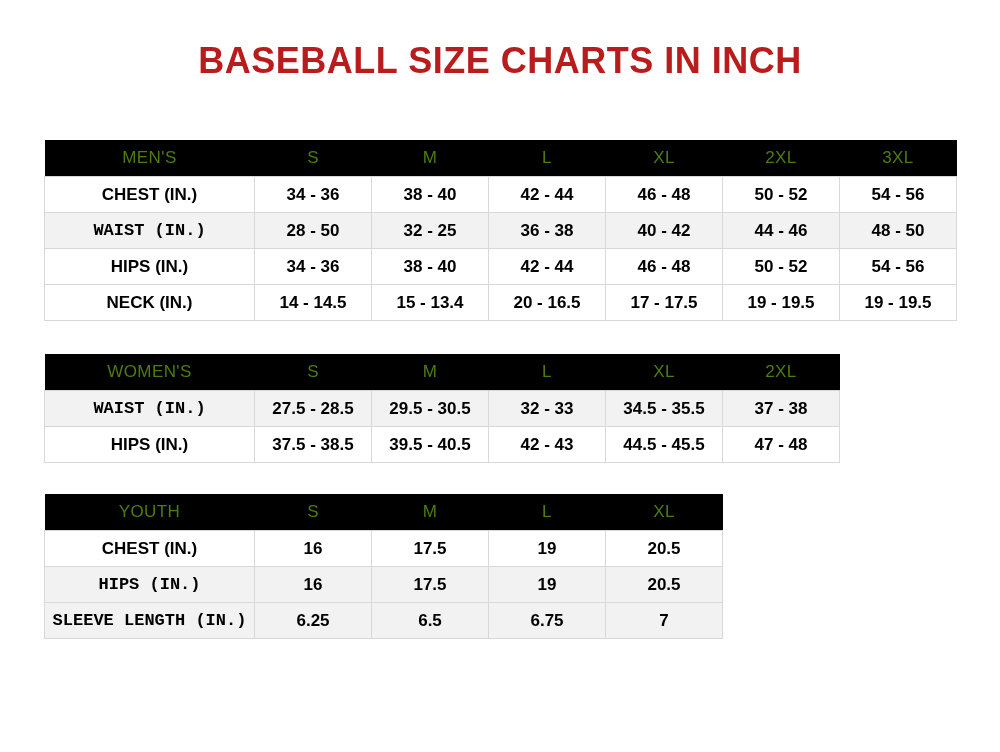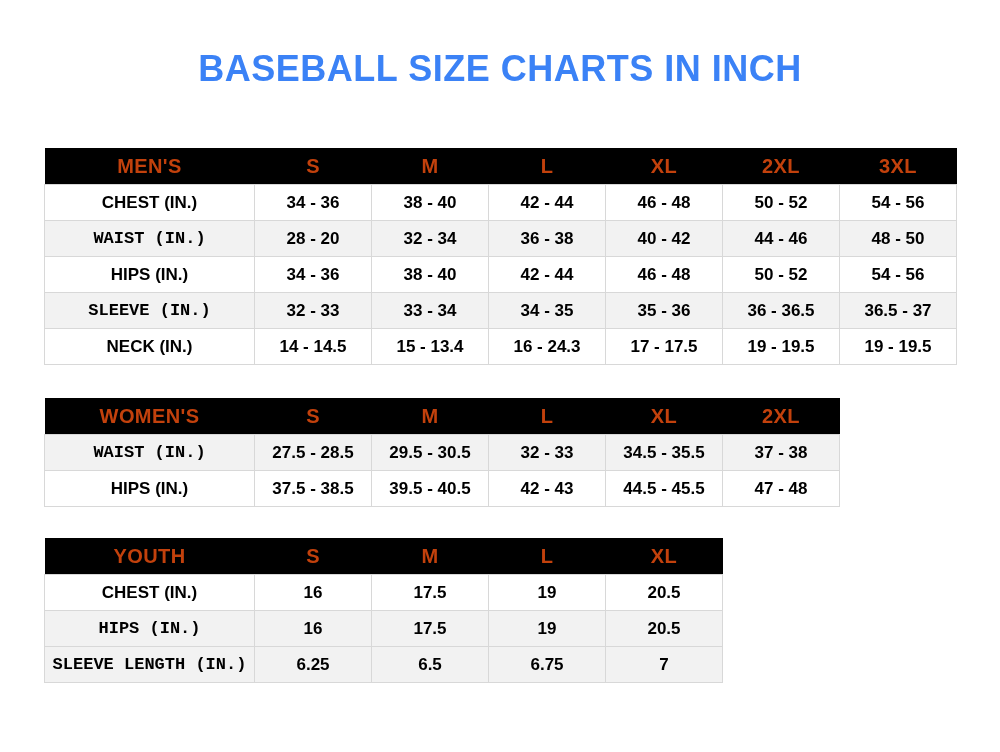--- a/index.html
+++ b/index.html
@@ -18,44 +18,44 @@
     position: relative;
     width: 1000px;
     height: 752px;
     box-sizing: border-box;
   }
   .title {
     text-align: center;
     font-size: 36px;
     font-weight: bold;
     letter-spacing: 0.5px;
-    margin: 16px;
+    margin: 8px;
     padding-top: 32px;
-    color: #3b82f6;
+    color: #b91c1c;
   }
   .tables {
     padding: 0 44px;
     margin-top: 58px;
   }
   table {
     border-collapse: collapse;
     table-layout: fixed;
     font-size: 17px;
     font-weight: bold;
   }
   table.men   { width: 912px; }
   table.women { width: 792px; }
   table.youth { width: 678px; }
 
   thead th {
     background: #000000;
-    color: #c2410c;
+    color: #4d7c0f;
     height: 30px;
-    font-size: 20px;
-    font-weight: bold;
+    font-size: 17px;
+    font-weight: normal;
     letter-spacing: 0.4px;
     border: none;
     text-align: center;
     padding: 3px 0;
   }
   thead th.rowhead {
     text-align: center;
   }
   tbody td {
     height: 31px;
@@ -115,50 +115,41 @@
           <td class="rowhead">CHEST (IN.)</td>
           <td>34 - 36</td>
           <td>38 - 40</td>
           <td>42 - 44</td>
           <td>46 - 48</td>
           <td>50 - 52</td>
           <td>54 - 56</td>
         </tr>
         <tr class="alt">
           <td class="rowhead">WAIST (IN.)</td>
-          <td>28 - 20</td>
-          <td>32 - 34</td>
+          <td>28 - 50</td>
+          <td>32 - 25</td>
           <td>36 - 38</td>
           <td>40 - 42</td>
           <td>44 - 46</td>
           <td>48 - 50</td>
         </tr>
         <tr>
           <td class="rowhead">HIPS (IN.)</td>
           <td>34 - 36</td>
           <td>38 - 40</td>
           <td>42 - 44</td>
           <td>46 - 48</td>
           <td>50 - 52</td>
           <td>54 - 56</td>
         </tr>
-        <tr class="alt">
-          <td class="rowhead">SLEEVE (IN.)</td>
-          <td>32 - 33</td>
-          <td>33 - 34</td>
-          <td>34 - 35</td>
-          <td>35 - 36</td>
-          <td>36 - 36.5</td>
-          <td>36.5 - 37</td>
-        </tr>
         <tr>
           <td class="rowhead">NECK (IN.)</td>
           <td>14 - 14.5</td>
           <td>15 - 13.4</td>
-          <td>16 - 24.3</td>
+          <td>20 - 16.5</td>
           <td>17 - 17.5</td>
           <td>19 - 19.5</td>
           <td>19 - 19.5</td>
         </tr>
       </tbody>
     </table>
 
     <div class="gap-lg"></div>
 
     <table class="women">

